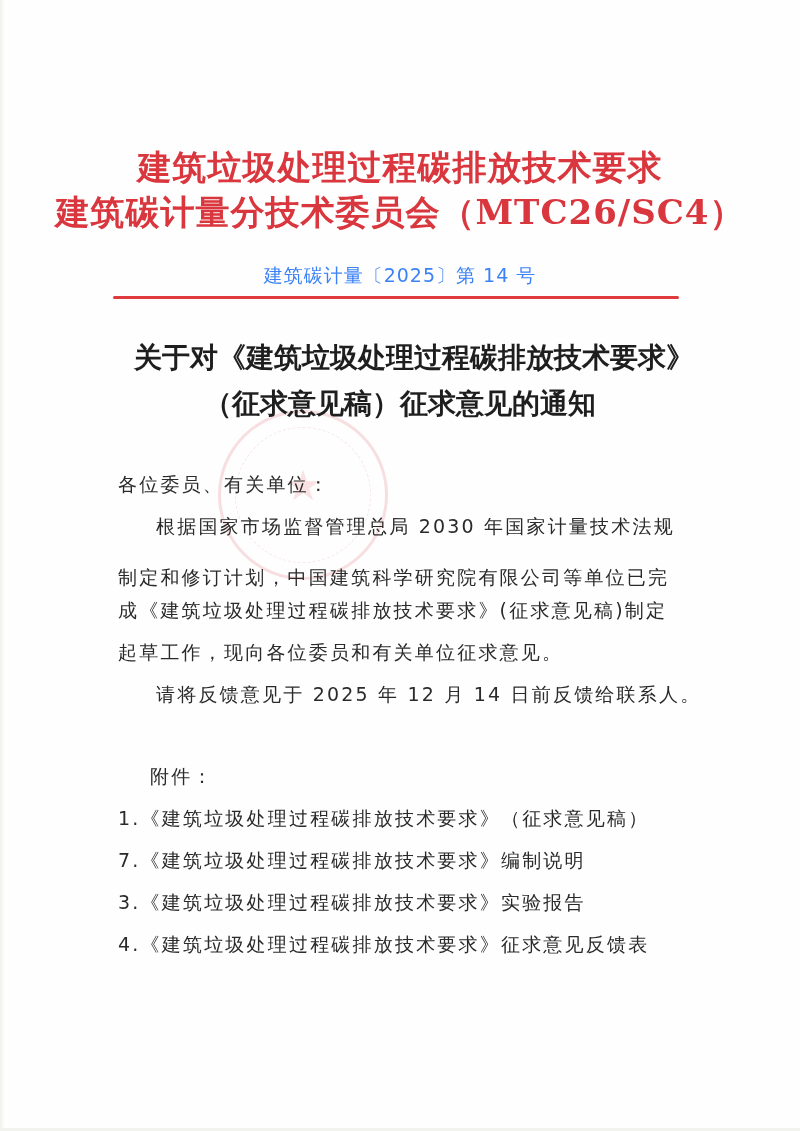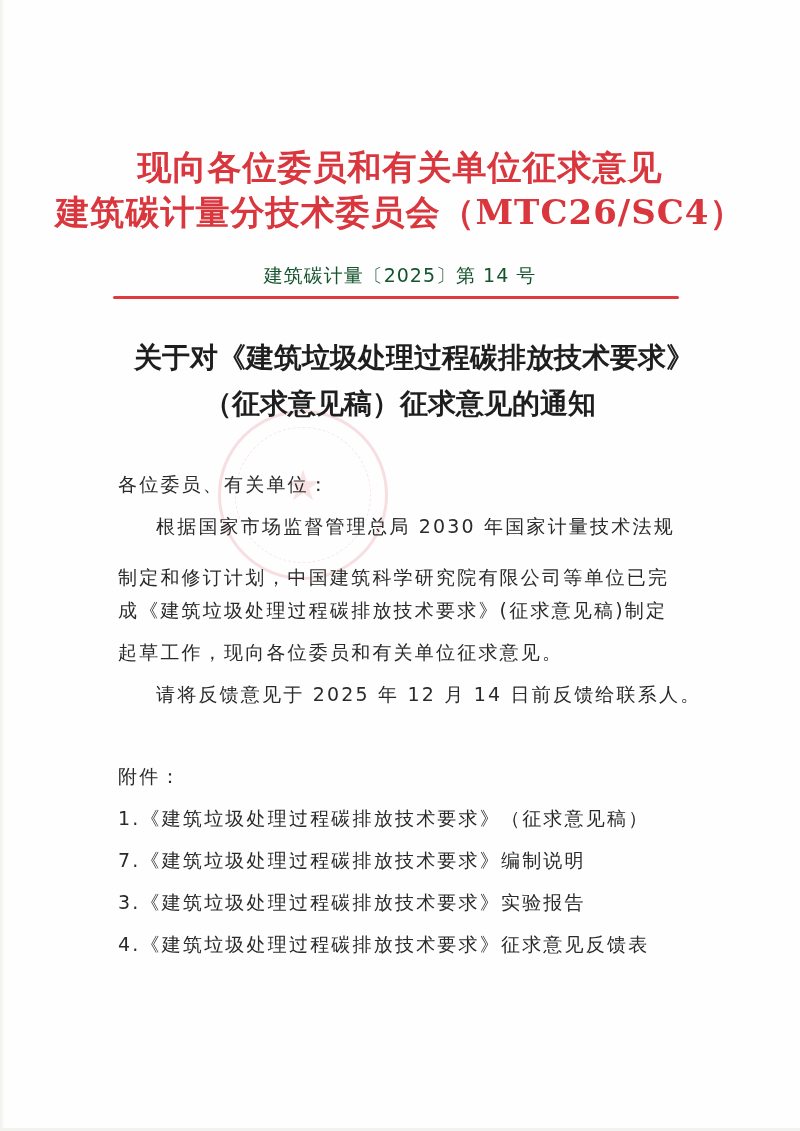--- a/index.html
+++ b/index.html
@@ -36,21 +36,21 @@
       font-family: "DejaVu Serif", "Liberation Serif", serif;
       font-weight: bold;
       letter-spacing: 1px;
     }
     .lh1 { top: 146px; font-size: 34px; line-height: 42px; }
     .lh2 { top: 191px; font-size: 34px; line-height: 42px; }
     .docno {
       position: absolute;
       top: 262px; left: 0; width: 800px;
       text-align: center;
-      color: #14532d;
+      color: #3b82f6;
       font-size: 19px;
       line-height: 26px;
       letter-spacing: 1px;
     }
     .red-rule {
       position: absolute;
       left: 113px; top: 296px;
       width: 566px; height: 3px;
       background: #e03a3e;
       border-radius: 2px;
@@ -98,34 +98,34 @@
       letter-spacing: 2.2px;
       white-space: nowrap;
     }
     .indent { left: 156px; }
     .salutation { top: 471px; }
     .p1 { top: 513px; }
     .p2 { top: 555px; margin-top: 9px; }
     .p3 { top: 597px; }
     .p4 { top: 639px; }
     .p5 { top: 681px; left: 156px; }
-    .att-label { top: 763px; }
+    .att-label { top: 763px; margin-left: 32px; }
     .att1 { top: 805px; }
     .att2 { top: 847px; }
     .att3 { top: 889px; }
     .att4 { top: 931px; }
   </style>
 </head>
 <body>
 
 <div class="page">
   <div class="edge-left"></div>
   <div class="edge-bottom"></div>
 
-  <div class="letterhead lh1">现向各位委员和有关单位征求意见</div>
+  <div class="letterhead lh1">建筑垃圾处理过程碳排放技术要求</div>
   <div class="letterhead lh2">建筑碳计量分技术委员会（MTC26/SC4）</div>
 
   <div class="docno">建筑碳计量〔2025〕第 14 号</div>
   <div class="red-rule"></div>
 
   <div class="stamp">
     <div class="stamp-inner"></div>
     <div class="stamp-star">★</div>
   </div>
 

